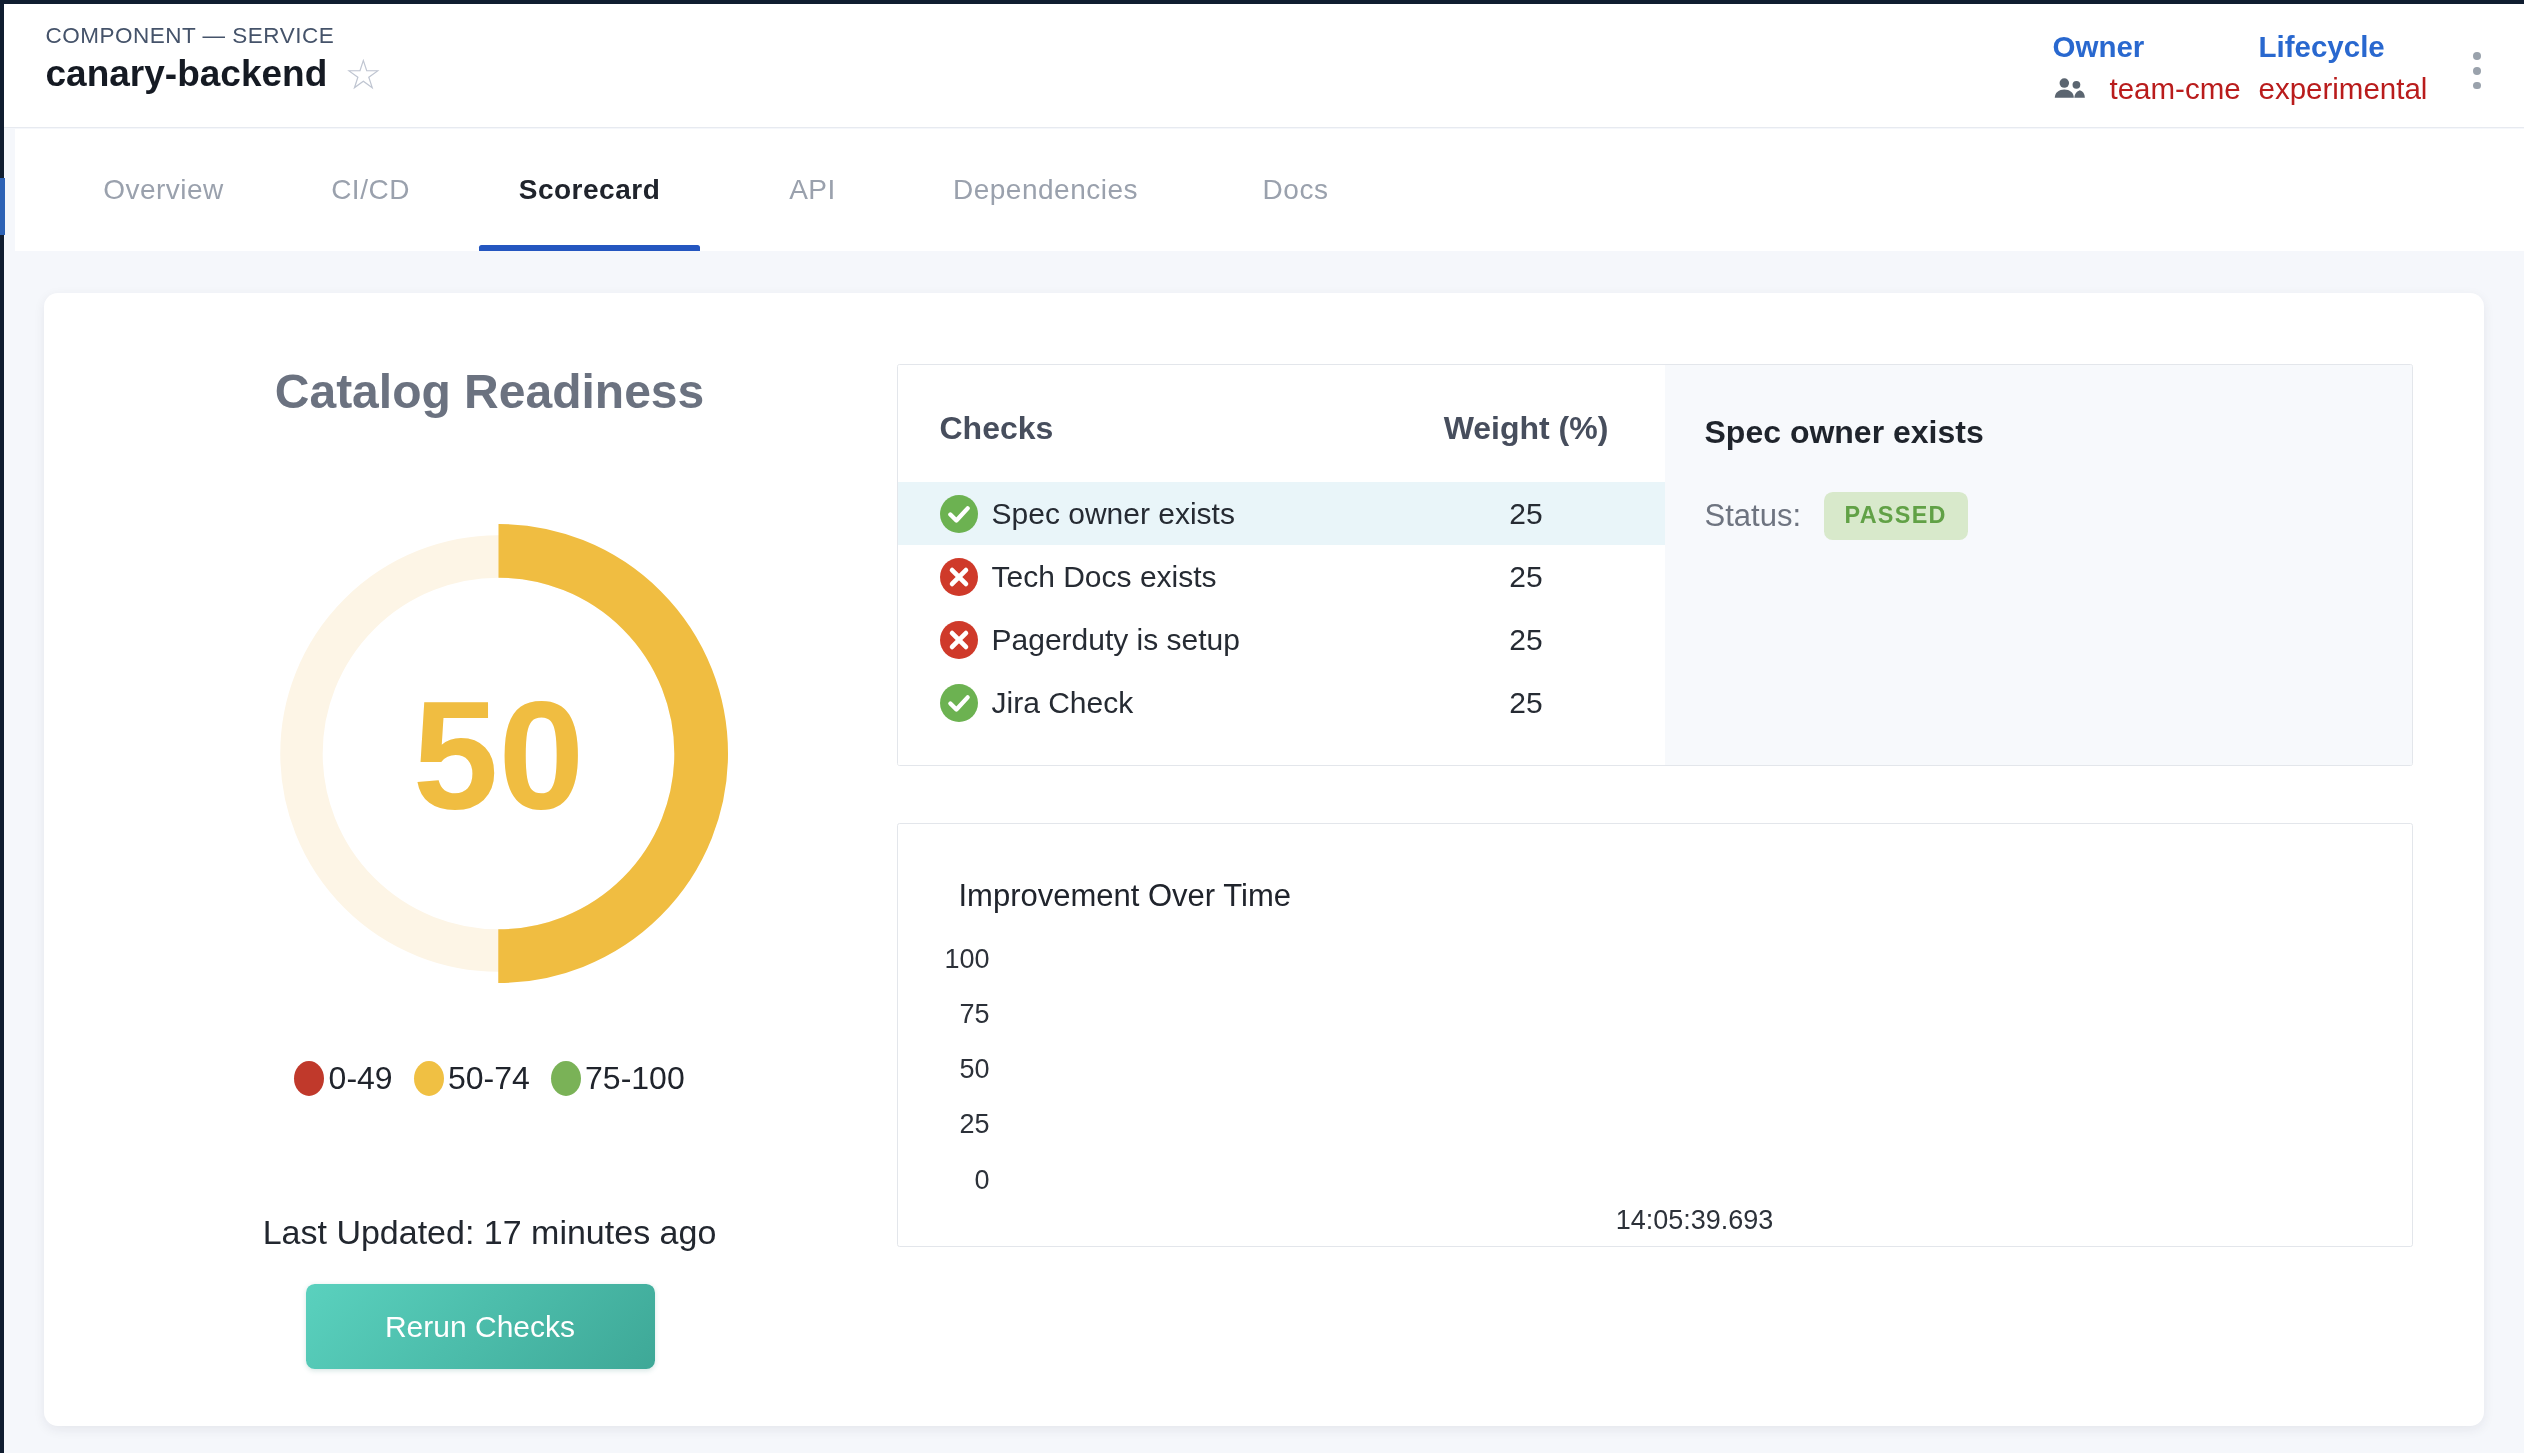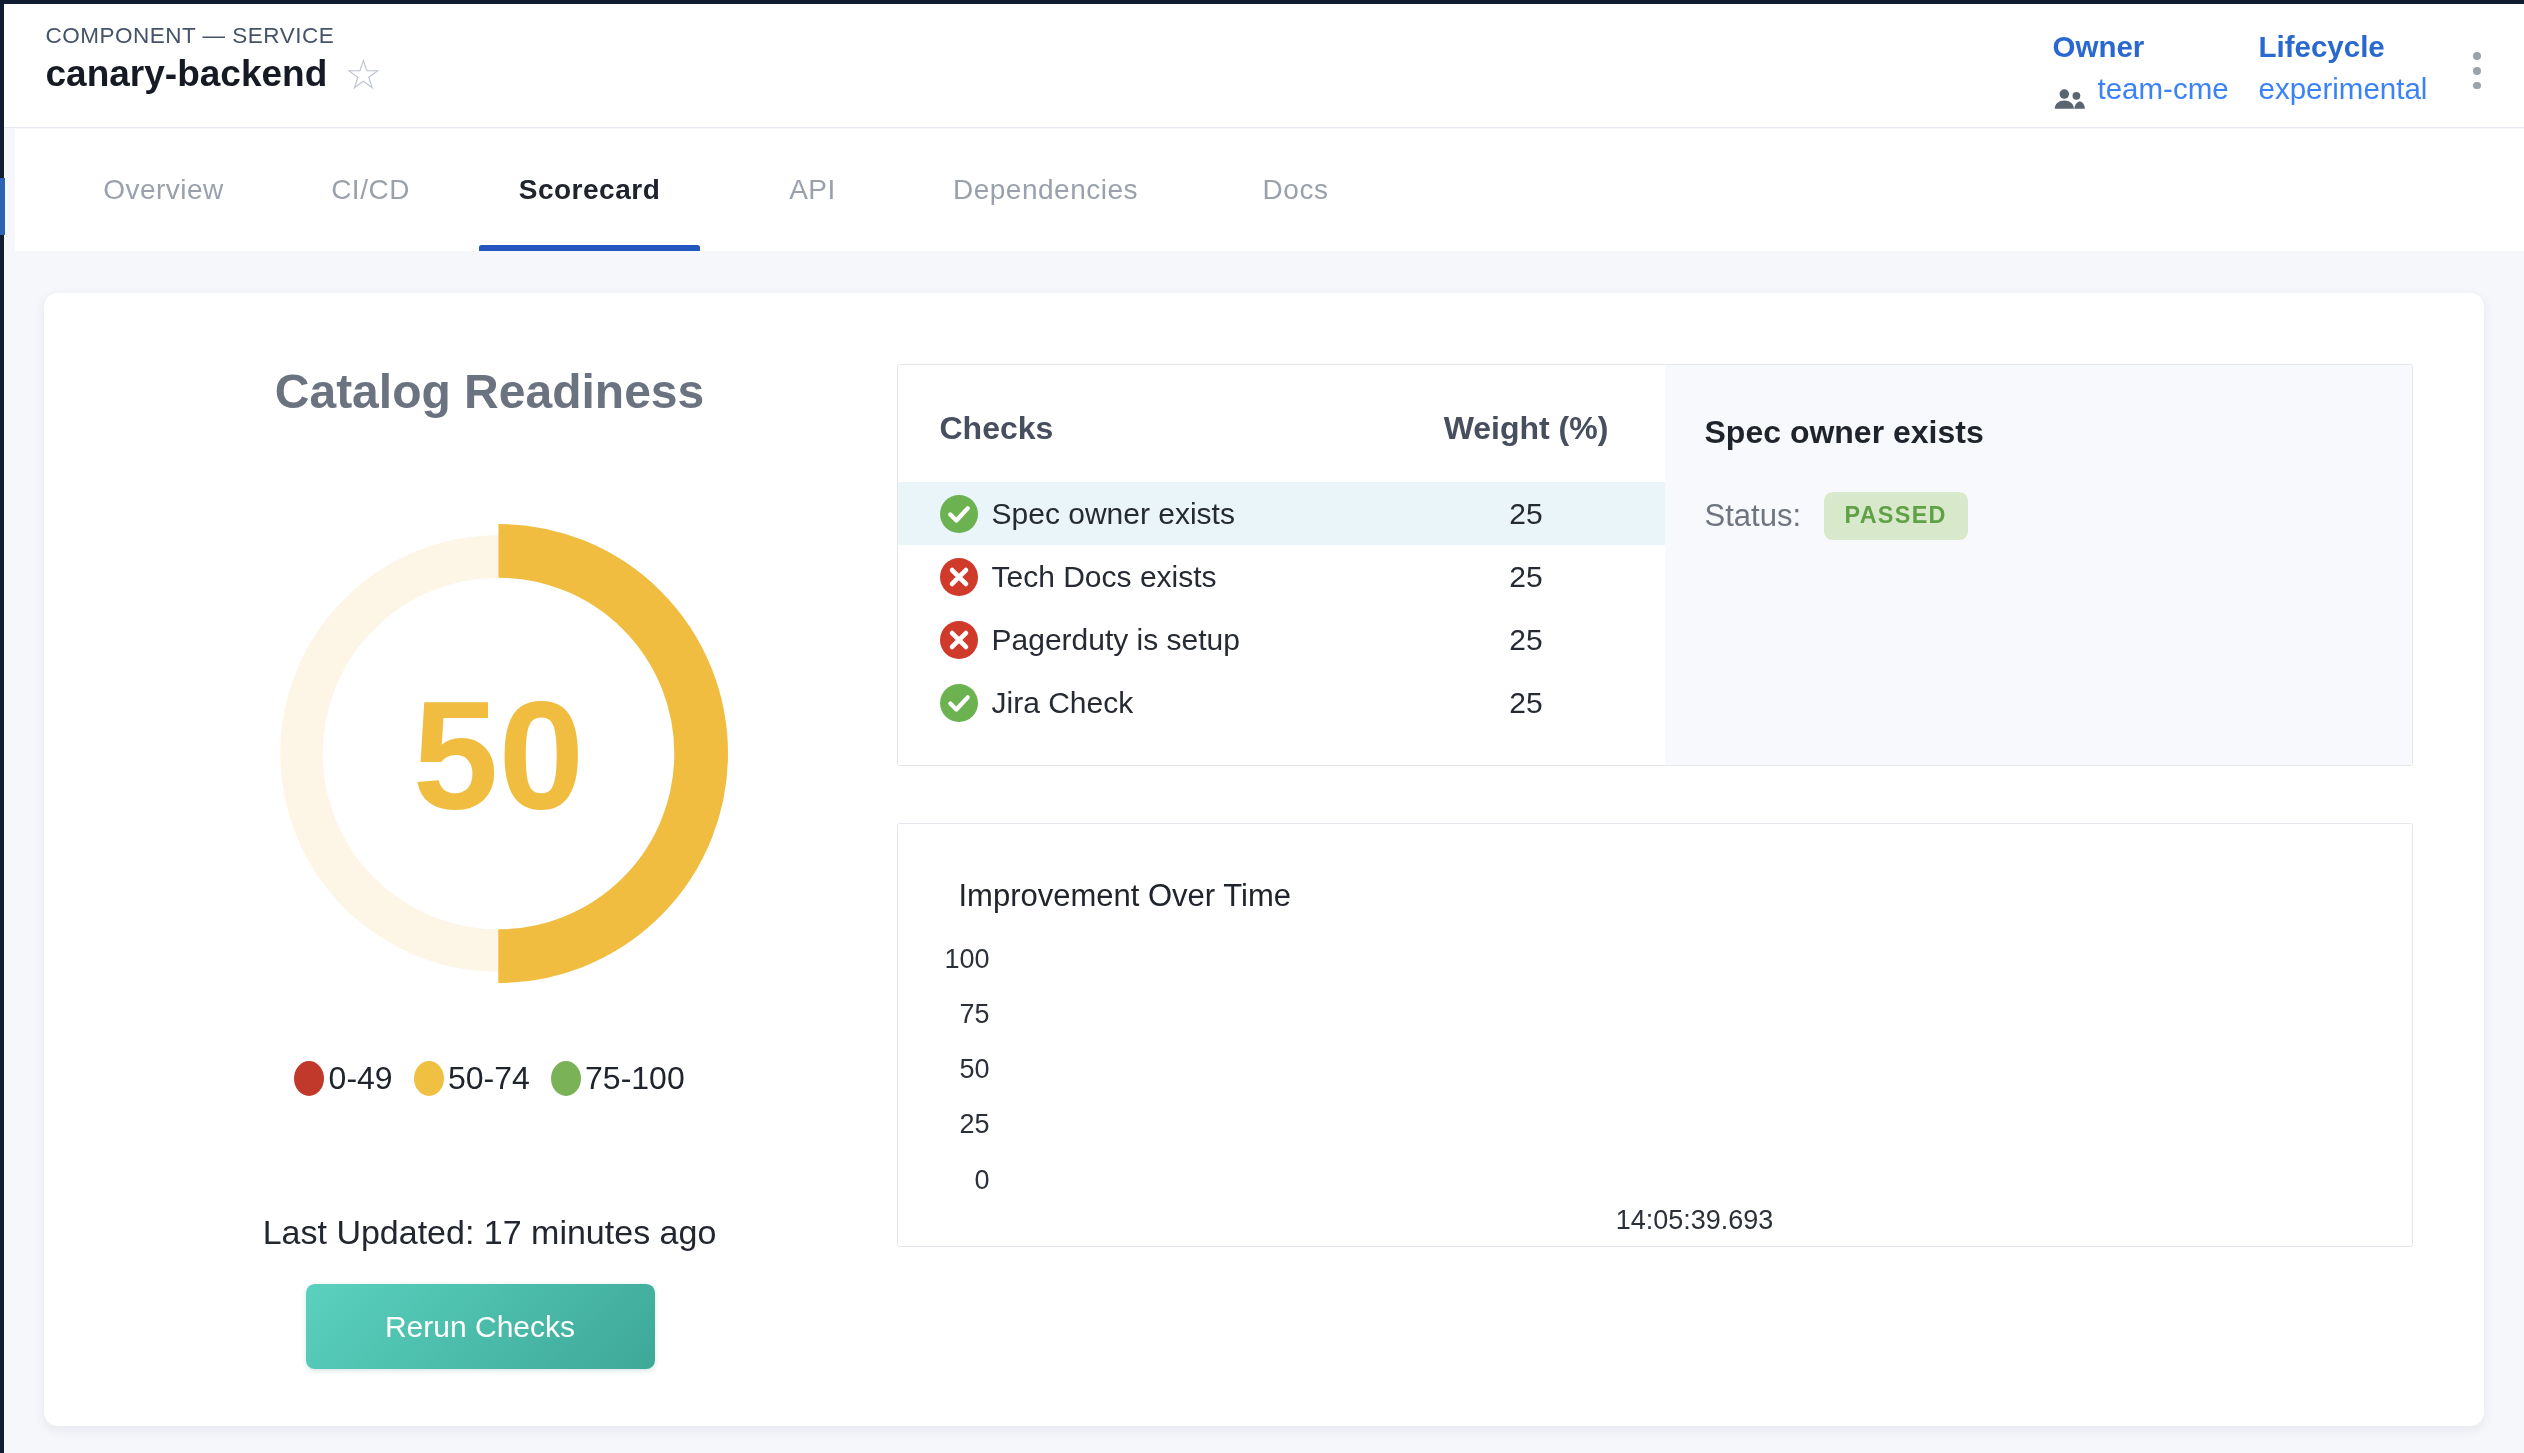--- a/index.html
+++ b/index.html
@@ -18,21 +18,21 @@
   .rail-indicator { position:absolute; top:178px; left:0; width:5.2px; height:57px; background:#2d62b5; z-index:56; }
 
   
   .topbar { position:absolute; top:3.5px; left:3.5px; width:2521px; height:124px; background:#ffffff; border-bottom:1.7px solid #e7eaf0; }
   .entity-kind { position:absolute; left:42px; top:19px; font-size:22.5px; letter-spacing:0.5px; color:#45536a; font-weight:500; }
   .entity-name { position:absolute; left:42px; top:49px; font-size:37px; font-weight:700; color:#151a23; }
   .star { position:absolute; left:341px; top:50px; font-size:42px; color:#bfc5d1; line-height:1; cursor:pointer; }
 
   .meta-block { position:absolute; top:26px; }
   .meta-block .meta-label { font-size:29.5px; font-weight:700; color:#2968cf; }
-  .meta-block .meta-value-row { margin-top:8.7px; display:flex; align-items:flex-end; gap:12px; font-size:29.5px; color:#3b82f6; }
+  .meta-block .meta-value-row { margin-top:8.7px; display:flex; align-items:flex-start; gap:24px; font-size:29.5px; color:#b91c1c; }
   .owner-block { left:2049px; }
   .lifecycle-block { left:2255px; }
   .people-icon { display:inline-block; width:33px; height:22.5px; position:relative; }
   .kebab { position:absolute; left:2466px; top:45px; display:flex; flex-direction:column; gap:7px; cursor:pointer; padding:3.5px; }
   .kebab i { width:7.8px; height:7.8px; border-radius:50%; background:#9aa2ac; }
 
   
   .tabbar { position:absolute; top:129px; left:15px; width:2521px; height:122px; background:#ffffff; }
   .tab { position:absolute; top:0; height:100%; display:flex; align-items:center; justify-content:center;
          font-size:28px; letter-spacing:0.5px; color:#9aa1ad; cursor:pointer; }

